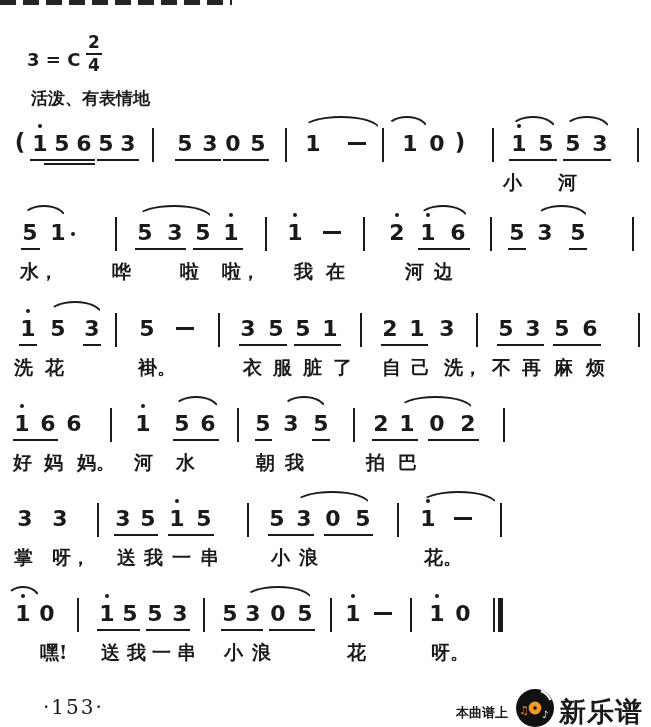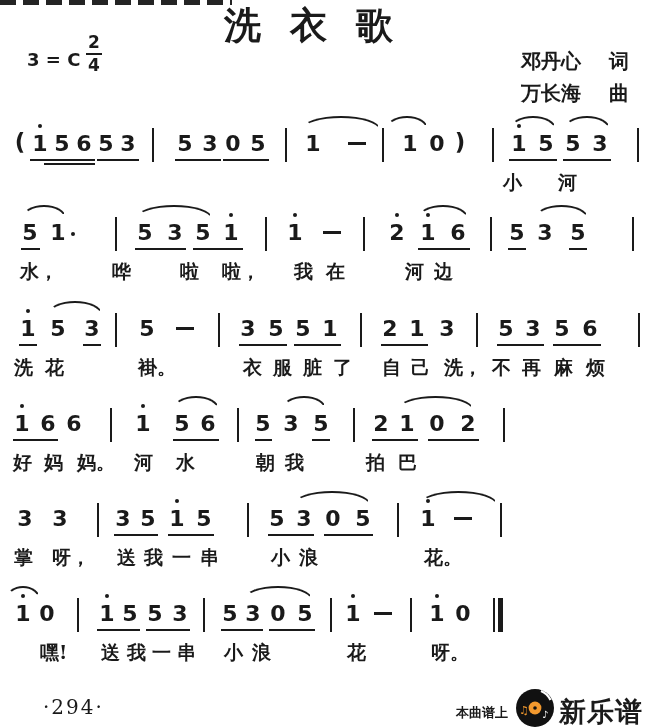--- a/index.html
+++ b/index.html
@@ -44,41 +44,31 @@
   .logo{margin:2px 4px 0 7px;}
   .brand{font:900 27px "DejaVu Sans",sans-serif;margin-top:8px;letter-spacing:1px;}
 </style>
 </head>
 <body>
 
 <div class="page" style="--ink: #1a1a1a; --disc: #111111; --accent: #f2992e;">
 
   <div class="noise"></div>
 
-  <div class="title">洗衣歌</div>
 
   <div class="keysig">3 = C</div>
 
   <div class="timesig">
     <span>2</span>
     <i class="tsbar"></i>
     <span>4</span>
   </div>
 
-
-  <div class="credits">
-    <div class="credit-row">
-      <span>邓丹心</span>
-      <span>词</span>
-    </div>
-    <div class="credit-row">
-      <span>万长海</span>
-      <span>曲</span>
-    </div>
-  </div>
+  <div class="tempo">活泼、有表情地</div>
+
 
   <div id="score">
       <div class="mline" style="top: 115px;">
         <span class="note paren" style="left: 20px;">(</span>
         <span class="note" style="left: 40px;">1</span>
         <i class="hidot" style="left: 40px;"></i>
         <span class="note" style="left: 62px;">5</span>
         <span class="note" style="left: 84px;">6</span>
         <span class="note" style="left: 106px;">5</span>
         <span class="note" style="left: 128px;">3</span>
@@ -315,21 +305,21 @@
         <span class="lyric" style="left: 127px;">我</span>
         <span class="lyric" style="left: 152px;">一</span>
         <span class="lyric" style="left: 177px;">串</span>
         <span class="lyric" style="left: 224px;">小</span>
         <span class="lyric" style="left: 252px;">浪</span>
         <span class="lyric" style="left: 347px;">花</span>
         <span class="lyric" style="left: 431px;">呀。</span>
       </div>
     </div>
 
-  <div class="pageno">·294·</div>
+  <div class="pageno">·153·</div>
 
   <div class="wm">
     <span class="wm-prefix">本曲谱上</span>
     <svg class="logo" width="40" height="40" viewBox="0 0 40 40">
       <circle cx="20" cy="20" r="19" style="fill:var(--disc,#111)"></circle>
       <path d="M26 3 A 18.5 18.5 0 0 1 35.5 12" stroke="#ffffff" stroke-width="2.4" fill="none"></path>
       <circle cx="20" cy="20" r="6.4" style="fill:var(--accent,#f2992e)"></circle>
       <circle cx="20" cy="20" r="1.8" style="fill:var(--disc,#111)"></circle>
       <text x="4" y="26" font-size="11" style="fill:var(--accent,#f2992e)">♫</text>
       <text x="27" y="30" font-size="10" fill="#ffffff">♪</text>

